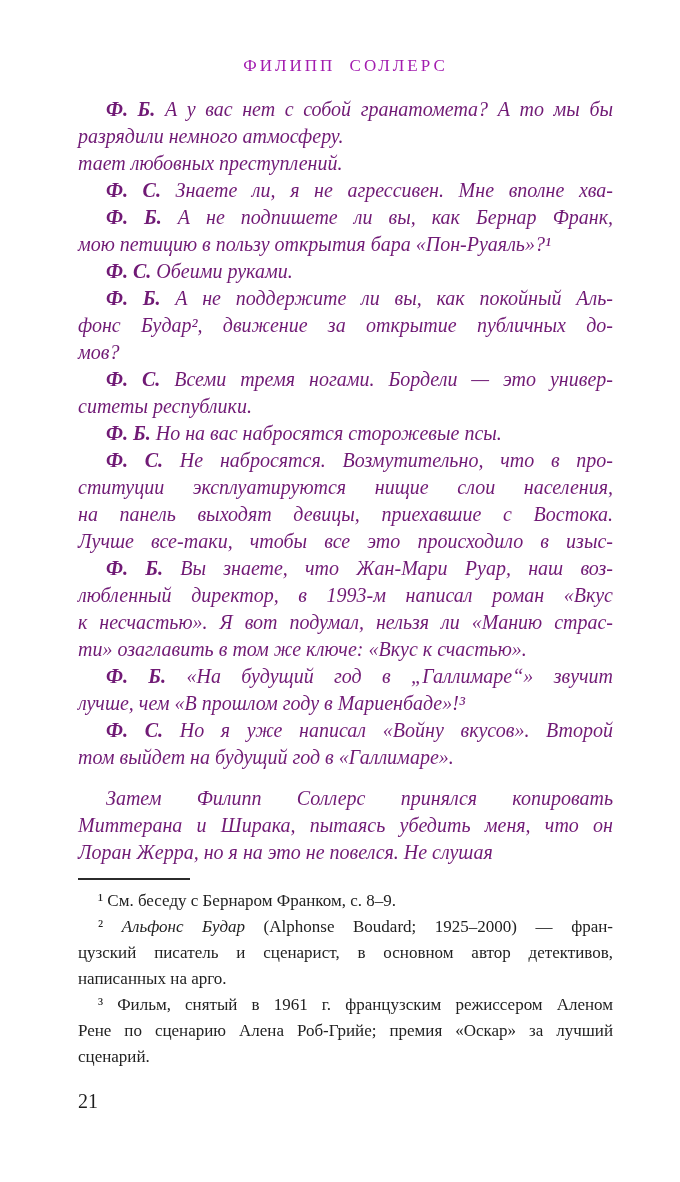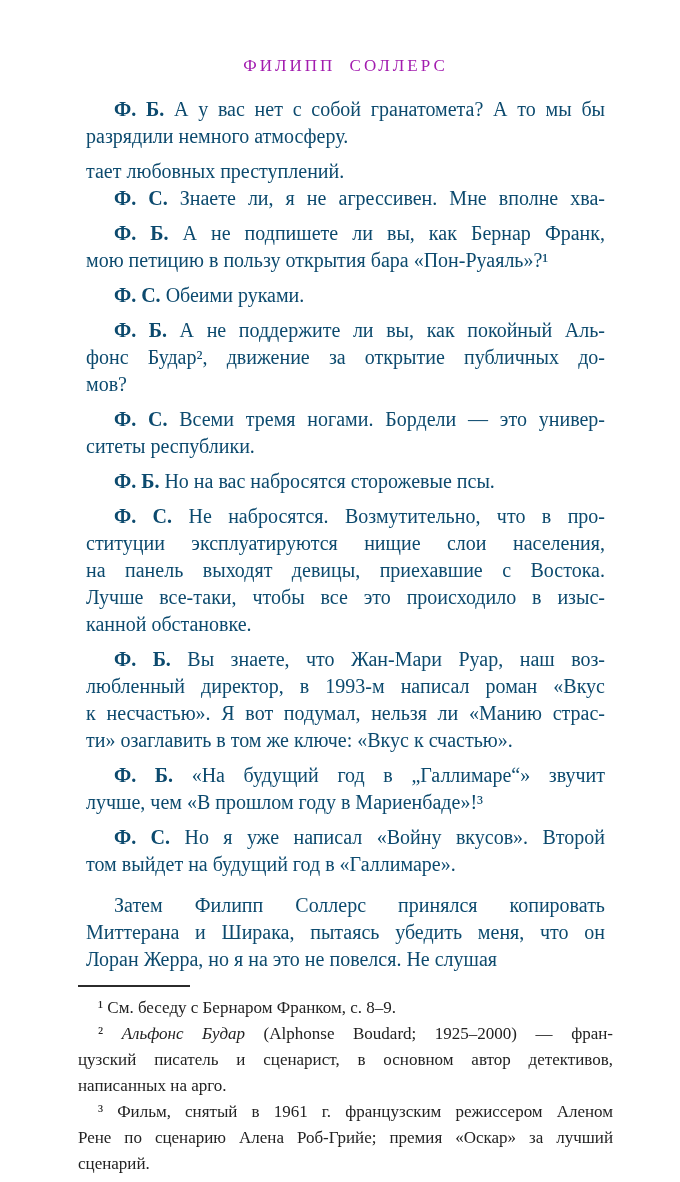--- a/index.html
+++ b/index.html
@@ -27,24 +27,25 @@
     text-align: center;
     font-size: 17px;
     letter-spacing: 3px;
     word-spacing: 7px;
     color: #a21caf;
     margin: 0 0 20px 0;
     font-weight: normal;
   }
   .body-text { margin: 0; }
   p.para {
-    margin: 8px;
+    margin: 0;
     font-size: 20px;
     line-height: 27px;
-    color: #0c4a6e;
+    color: #701a75;
+    font-style: italic;
   }
   p.para.narrative { margin-top: 14px; }
   .line { display: block; text-align: left; }
   .line.j { text-align: justify; text-align-last: justify; }
   p.para .line.indent { padding-left: 28px; }
   .b { font-weight: bold; }
   .i { font-style: italic; }
   .footnote-separator {
     width: 112px;
     border: none;
@@ -100,21 +101,20 @@
           <span class="line"><span>ситеты республики.</span></span>
         </p>
         <p class="para">
           <span class="line indent"><span class="b">Ф. Б.</span><span> Но на вас набросятся сторожевые псы.</span></span>
         </p>
         <p class="para">
           <span class="line j indent"><span class="b">Ф. С.</span><span> Не набросятся. Возмутительно, что в про-</span></span>
           <span class="line j"><span>ституции эксплуатируются нищие слои населения,</span></span>
           <span class="line j"><span>на панель выходят девицы, приехавшие с Востока.</span></span>
           <span class="line j"><span>Лучше все-таки, чтобы все это происходило в изыс-</span></span>
-          <span class="line"><span>канной обстановке.</span></span>
         </p>
         <p class="para">
           <span class="line j indent"><span class="b">Ф. Б.</span><span> Вы знаете, что Жан-Мари Руар, наш воз-</span></span>
           <span class="line j"><span>любленный директор, в 1993-м написал роман «Вкус</span></span>
           <span class="line j"><span>к несчастью». Я вот подумал, нельзя ли «Манию страс-</span></span>
           <span class="line"><span>ти» озаглавить в том же ключе: «Вкус к счастью».</span></span>
         </p>
         <p class="para">
           <span class="line j indent"><span class="b">Ф. Б.</span><span> «На будущий год в „Галлимаре“» звучит</span></span>
           <span class="line"><span>лучше, чем «В прошлом году в Мариенбаде»!³</span></span>

